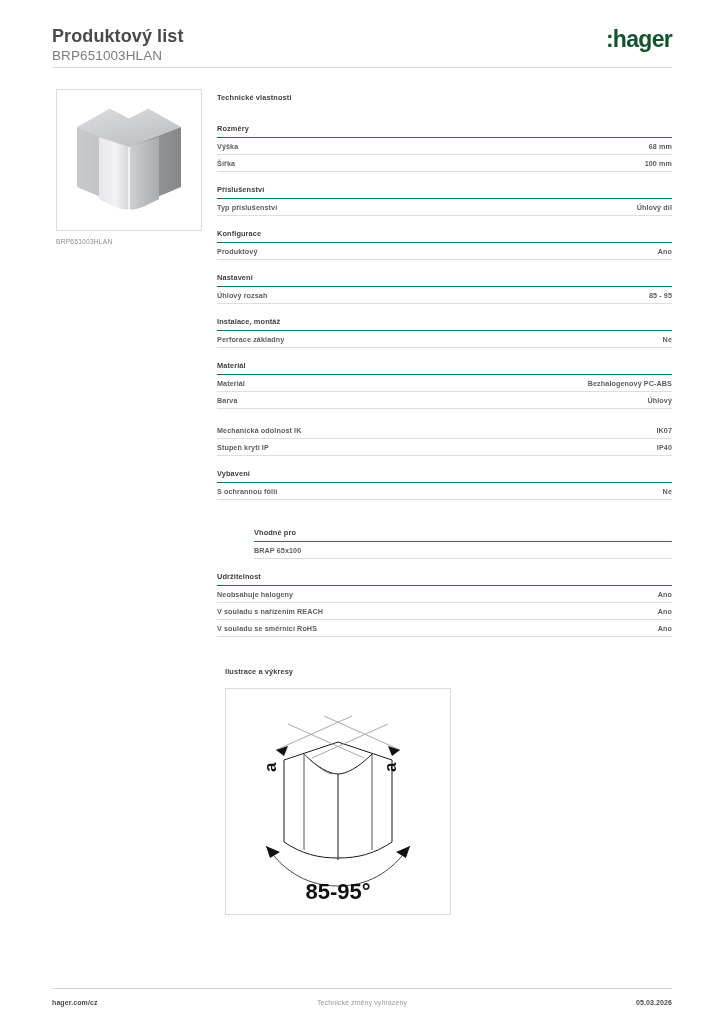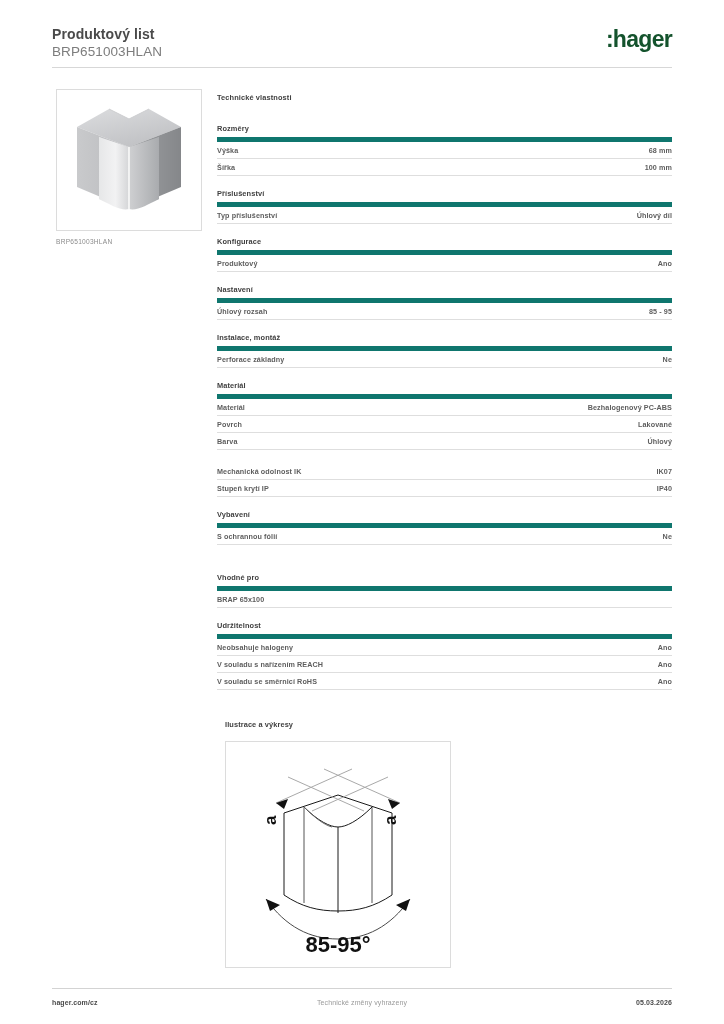--- a/index.html
+++ b/index.html
@@ -29,21 +29,21 @@
     left: 52px;
     top: 26px;
     width: 620px;
     height: 42px;
     display: flex;
     align-items: flex-start;
     justify-content: space-between;
   }
   .header-titles { line-height: 1.18; }
   .doc-title {
-    font-size: 14px;
+    font-size: 18px;
     font-weight: bold;
     color: #4a4a4a;
     letter-spacing: .1px;
     display: block;
   }
   .doc-subtitle {
     font-size: 13.5px;
     font-weight: normal;
     color: #7d7d7d;
     letter-spacing: .1px;
@@ -108,28 +108,28 @@
   }
   .specs-heading {
     font-size: 7.4px;
     font-weight: bold;
     color: #3f3f3f;
     letter-spacing: .12px;
     margin-bottom: 22px;
   }
   .spec-group { margin-bottom: 0; }
   .spec-group + .spec-group { margin-top: 13px; }
-  .spec-group.group-gap { margin-top: 28px; }
+  .spec-group.group-gap { margin-top: 28px; margin-left: 37px; }
   .group-title {
     font-size: 7.4px;
     font-weight: bold;
     color: #3f3f3f;
     letter-spacing: .1px;
     padding-bottom: 4px;
-    border-bottom: 5px solid #0f766e;
+    border-bottom: 1px solid #0f766e;
   }
   .spec-row {
     display: flex;
     align-items: flex-end;
     justify-content: space-between;
     border-bottom: 1px solid #dedede;
     padding: 4px 0 3px 0;
     min-height: 8px;
     font-weight: bold;
   }
@@ -312,24 +312,20 @@
             <span class="spec-value">Ne</span>
           </div>
         </div>
         <div class="spec-group">
           <div class="group-title">Materiál</div>
           <div class="spec-row">
             <span class="spec-label">Materiál</span>
             <span class="spec-value">Bezhalogenový PC-ABS</span>
           </div>
           <div class="spec-row">
-            <span class="spec-label">Povrch</span>
-            <span class="spec-value">Lakované</span>
-          </div>
-          <div class="spec-row">
             <span class="spec-label">Barva</span>
             <span class="spec-value">Úhlový</span>
           </div>
         </div>
         <div class="spec-group">
           <div class="spec-row">
             <span class="spec-label">Mechanická odolnost IK</span>
             <span class="spec-value">IK07</span>
           </div>
           <div class="spec-row">

